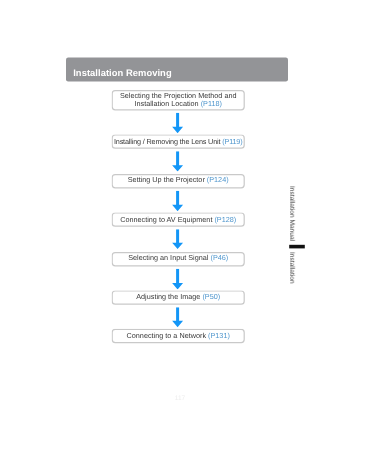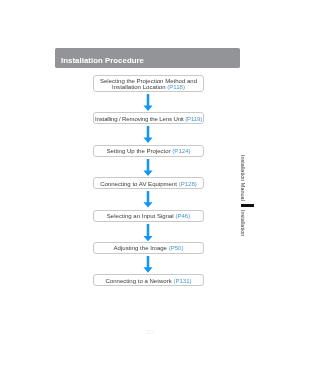--- a/index.html
+++ b/index.html
@@ -47,21 +47,21 @@
   
   .pageno{will-change:transform;position:absolute;left:0.3px;top:328.6px;width:300px;
           text-align:center;color:#ededed;font-size:5.4px;}
 </style>
 </head>
 <body>
 
 <div class="page">
 
   <div class="sec-title" style="background: rgb(147, 148, 151);">
-    <span class="sec-title-text">Installation Procedure</span>
+    <span class="sec-title-text">Installation Removing</span>
   </div>
 
   <div class="flowchart">
 
     <div class="fbox fb1">
       <div class="fbox-inner">
         <div>Selecting the Projection Method and</div>
         <div><span>Installation Location</span>&nbsp;<span class="pref" style="color: rgb(79, 150, 205);">(P118)</span></div>
       </div>
     </div>

